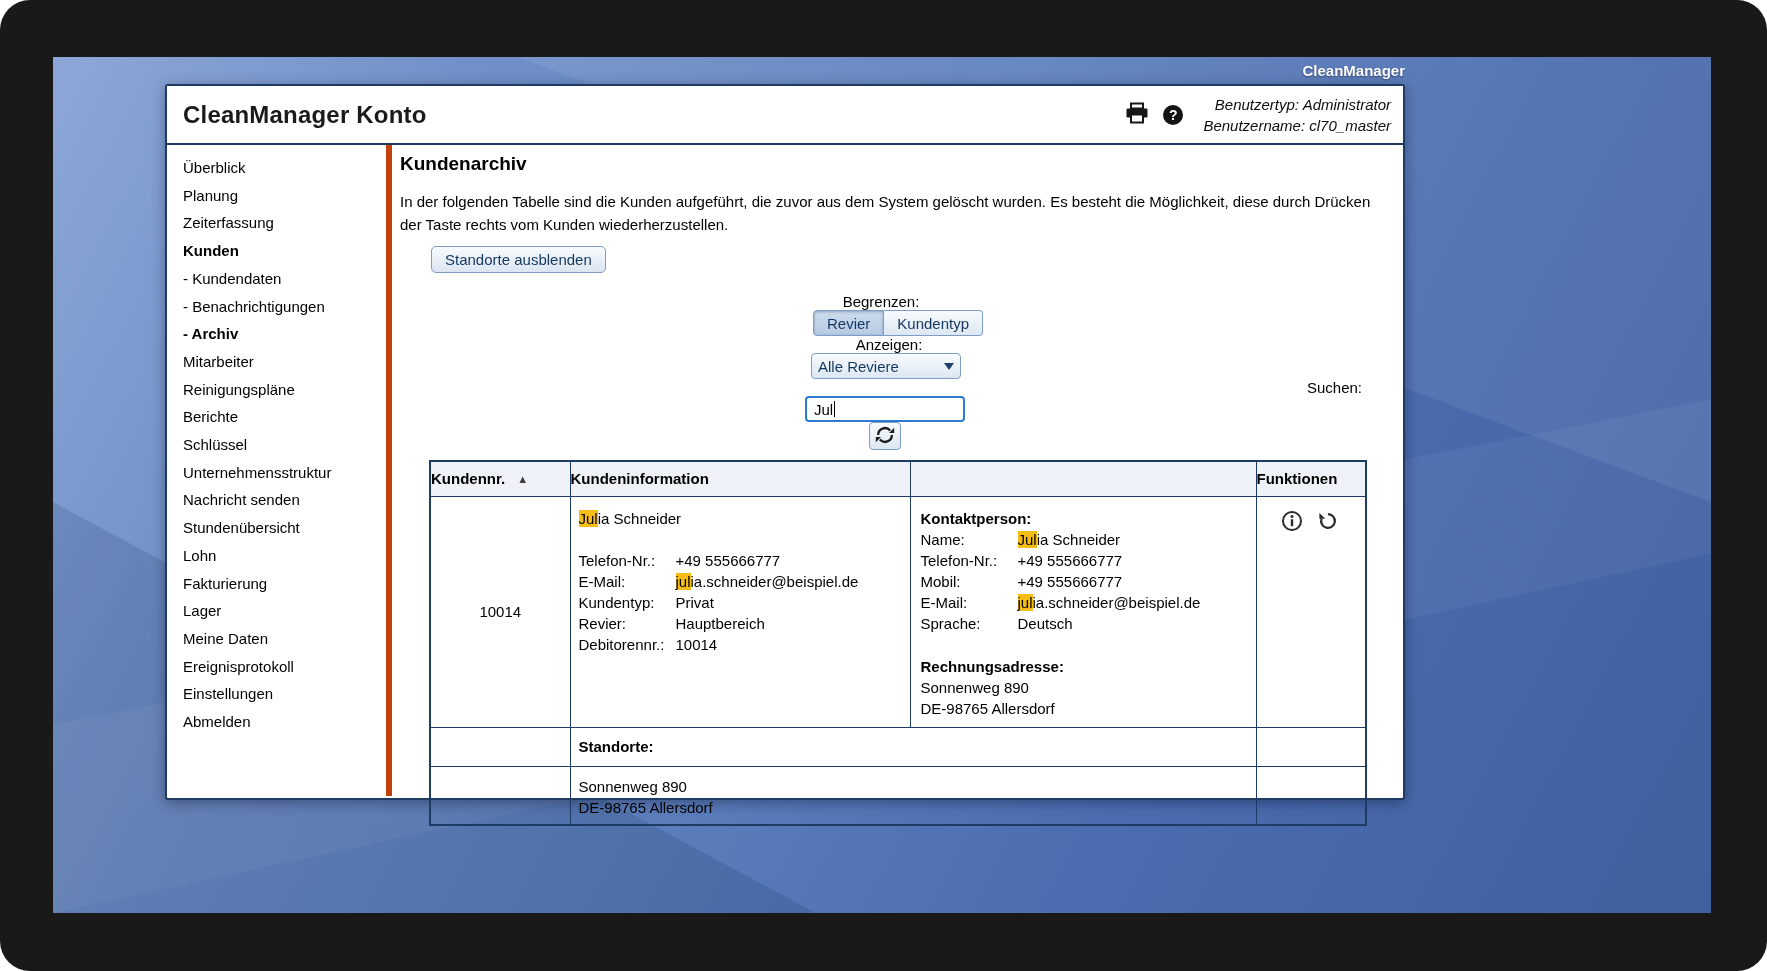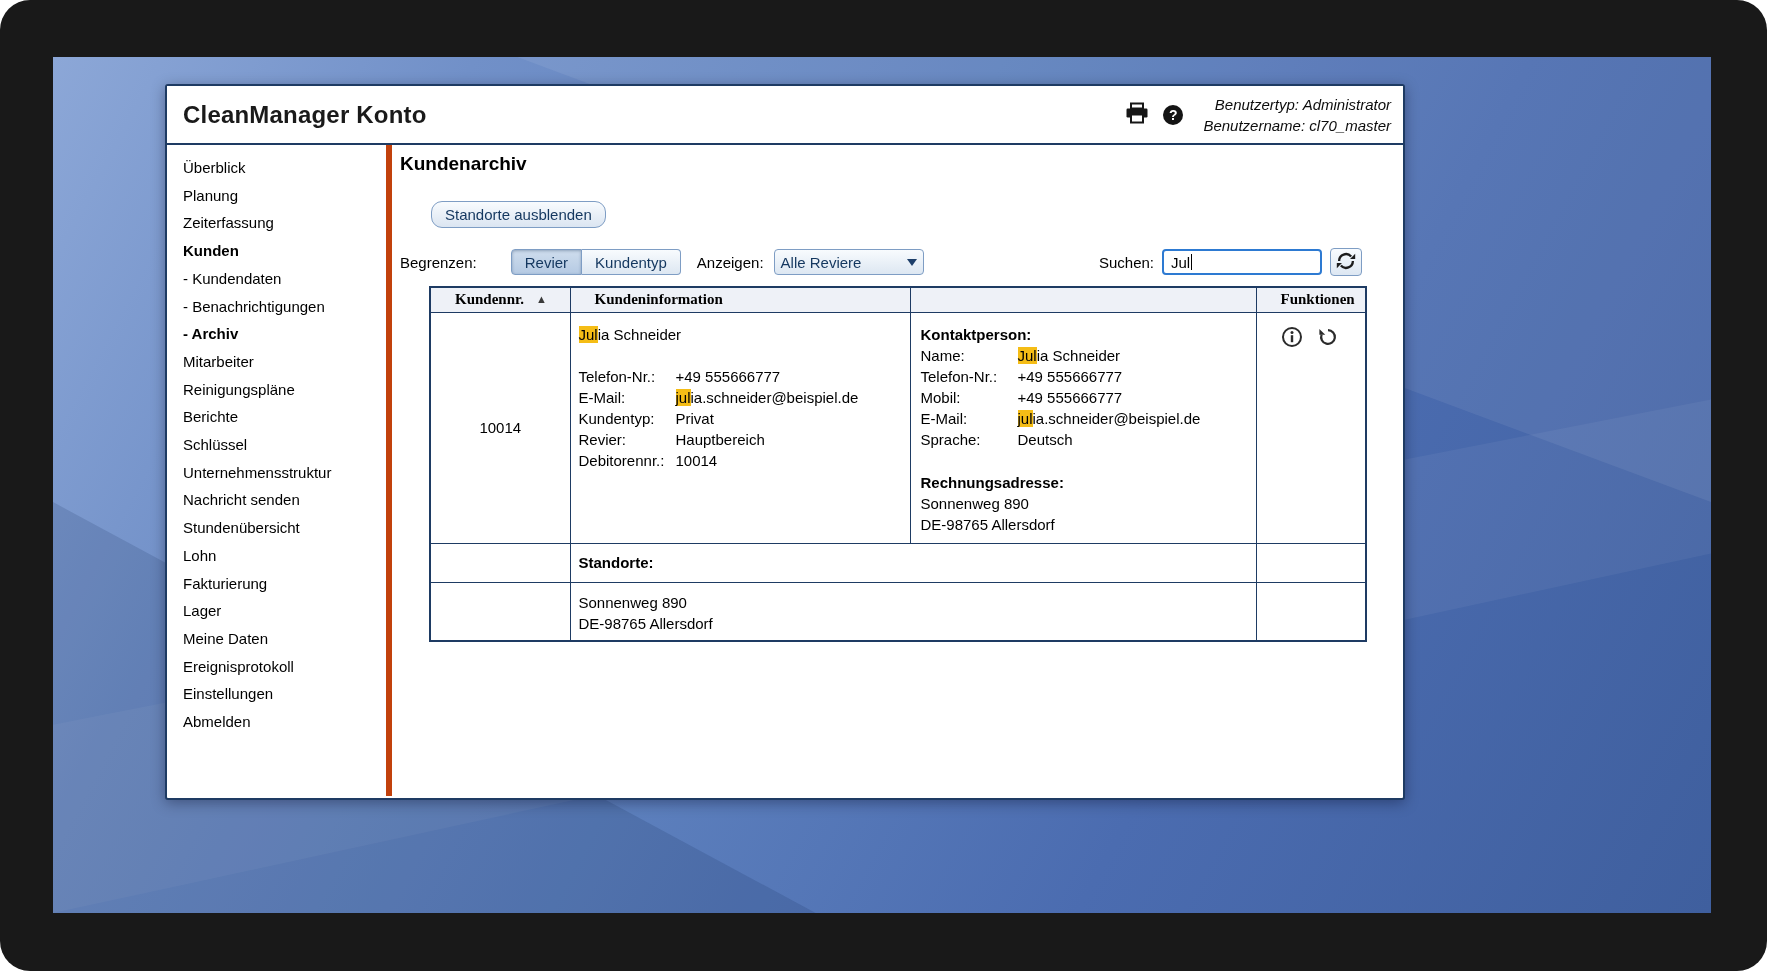--- a/index.html
+++ b/index.html
@@ -36,23 +36,23 @@
   .sidebar-item { white-space:nowrap; cursor:pointer; }
   .sidebar-item.bold { font-weight:bold; }
 
   .main { flex:1; padding:6px 0 0 8px; position:relative; }
   .page-heading { font-size:19px; font-weight:bold; color:#000; margin:2px 0 16px; }
   .description { font-size:15px; line-height:22.5px; color:#000; max-width:985px; }
 
   .btn { display:inline-flex; align-items:center; justify-content:center; height:27px; padding:0 13px;
     background:linear-gradient(#f8fbfe,#dbe5f1); border:1px solid #7e9dc4; border-radius:5px;
     font-size:15px; color:#14375f; cursor:pointer; font-family:inherit; }
-  .sites-toggle { margin:10px 0 8px 31px;border-radius:11px; }
-
-  .filter-row { display:flex; align-items:center; width:962px; margin-top:12px; font-size:15px; color:#000; }
+  .sites-toggle { margin:10px 0 0 31px; }
+
+  .filter-row { display:flex; align-items:center; width:962px; margin-top:20px; font-size:15px; color:#000;flex-direction:column; }
   .seg-group { display:flex; margin-left:34px; }
   .seg { height:26px; display:flex; align-items:center; padding:0 13px; font-size:15px;
     border:1px solid #7e9dc4; background:linear-gradient(#f8fbfe,#dde7f2); color:#14375f; cursor:pointer; font-family:inherit; }
   .seg.first { border-radius:4px 0 0 4px; }
   .seg.last { border-radius:0 4px 4px 0; border-left:none; }
   .seg.active { background:linear-gradient(#cfdded,#b5cae3); box-shadow:inset 0 1px 3px rgba(20,50,90,.35); }
   .show-label { margin-left:16px; }
   .select { margin-left:10px; width:150px; height:26px; border:1px solid #7e9dc4; border-radius:4px;
     background:linear-gradient(#f8fbfe,#dde7f2); display:flex; align-items:center; padding:0 6px;
     color:#14375f; cursor:pointer; }
@@ -61,22 +61,22 @@
   .search-input { margin-left:8px; width:160px; height:26px; border:2px solid #2d7ad2; border-radius:4px;
     background:#fff; display:flex; align-items:center; padding:0 7px; font-size:15px; color:#000; cursor:text; }
   .caret { display:inline-block; width:1px; height:16px; background:#000; margin-left:1px; animation:blink 1.1s steps(1) infinite; }
   @keyframes blink { 50% { opacity:0; } }
   .refresh-btn { margin-left:8px; width:32px; height:28px; border:1px solid #7e9dc4; border-radius:4px;
     background:linear-gradient(#f8fbfe,#dde7f2); display:flex; align-items:center; justify-content:center; cursor:pointer; }
 
   table.archive-table { border-collapse:collapse; table-layout:fixed; width:936px; margin:10px 0 0 29px;
     font-size:15px; color:#000; border:2px solid #1e3b63; }
   .archive-table th, .archive-table td { border:1px solid #1e3b63; }
-  .archive-table thead th { background:#eef1f7; height:25px; font-weight:bold; text-align:left;
-    vertical-align:middle; padding-left:24px;font-family:Liberation Serif, serif; }
+  .archive-table thead th { background:#eef1f7; height:35px; font-weight:bold; text-align:left;
+    vertical-align:middle; padding-left:0; }
   th.col-number { padding-left:16px; }
   th.col-functions { text-align:center; padding-left:0; }
   .sort-icon { font-size:11px; margin-left:12px; color:#3a3a3a; position:relative; top:-1px; }
 
   td.number-cell { height:229px; vertical-align:middle; text-align:center; }
   td.info-cell { vertical-align:top; padding:11px 8px 8px; }
   .customer-name { line-height:21px; margin-bottom:21px; }
   .hl { background:#f5bd16; }
   .field { display:flex; line-height:21px; }
   .flabel { width:97px; flex:none; }
@@ -95,20 +95,21 @@
 </style>
 </head>
 <body>
 
 <div class="device-frame">
   <div class="desktop">
     <div class="bg-shape light"></div>
     <div class="bg-shape mid"></div>
     <div class="bg-shape dark"></div>
 
+    <div class="brand">CleanManager</div>
 
     <div class="app-window">
 
       <div class="window-header">
         <div class="page-title">CleanManager Konto</div>
         <div class="header-right">
           <button class="icon-btn">
             <span>
               <svg width="24" height="22" viewBox="0 0 24 22">
                 <rect x="6" y="1.5" width="12" height="5" fill="none" stroke="#161616" stroke-width="2"></rect>
@@ -148,20 +149,21 @@
           <div class="sidebar-item">Fakturierung</div>
           <div class="sidebar-item">Lager</div>
           <div class="sidebar-item">Meine Daten</div>
           <div class="sidebar-item">Ereignisprotokoll</div>
           <div class="sidebar-item">Einstellungen</div>
           <div class="sidebar-item">Abmelden</div>
         </nav>
 
         <main class="main">
           <h2 class="page-heading">Kundenarchiv</h2>
+          <p class="description">In der folgenden Tabelle sind die Kunden aufgeführt, die zuvor aus dem System gelöscht wurden. Es besteht die Möglichkeit, diese durch Drücken der Taste rechts vom Kunden wiederherzustellen.</p>
 
           <button class="btn sites-toggle">Standorte ausblenden</button>
 
           <div class="filter-row">
             <span class="limit-label">Begrenzen:</span>
             <div class="seg-group">
               <button class="seg first active">Revier</button>
               <button class="seg last">Kundentyp</button>
             </div>
             <span class="show-label">Anzeigen:</span>

